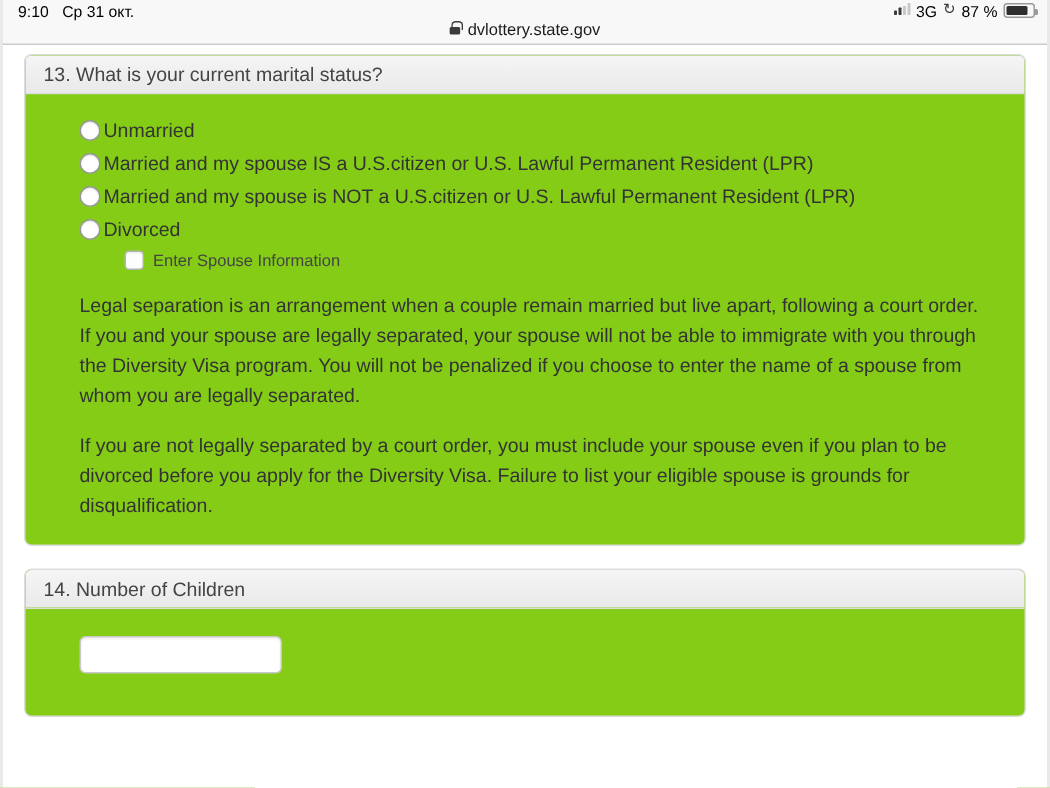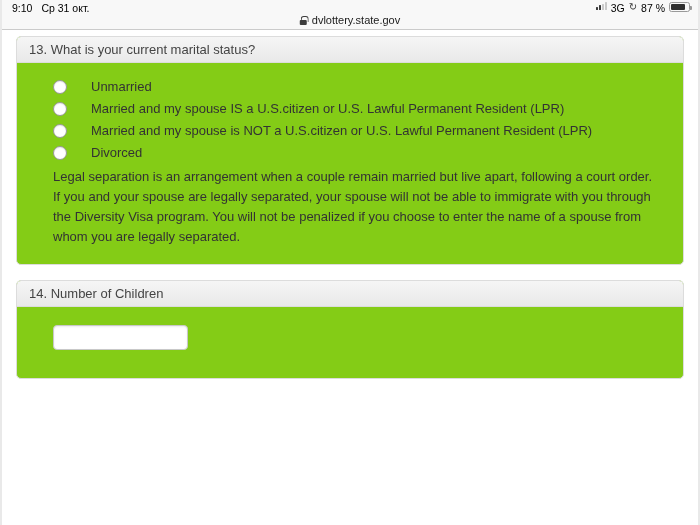--- a/index.html
+++ b/index.html
@@ -31,41 +31,41 @@
   .signal i:nth-child(1){ height: 3px; }
   .signal i:nth-child(2){ height: 5px; }
   .signal i:nth-child(3){ height: 6px; background:#c9c9c9; }
   .signal i:nth-child(4){ height: 8px; background:#c9c9c9; }
   .rot-lock { font-size: 10px; color:#3a3a3a; line-height: 1; }
   .battery { position: relative; width: 21px; height: 10px; border:1px solid #9a9a9a; border-radius: 2.5px; padding:1px; }
   .battery .fill { display:block; width: 84%; height: 100%; background:#2f2f2f; border-radius:1px; }
   .battery::after { content:""; position:absolute; right:-3px; top:3px; width:2px; height:4px; background:#9a9a9a; border-radius:0 1px 1px 0; }
   .url-bar {
     position: absolute; left: 50%; bottom: 3px; transform: translateX(-50%);
-    display: flex; align-items: center; gap: 5px;
+    display: flex; gap: 5px;
     font-size: 11px; color: #1b1b1b;
   }
   .lock { position: relative; width: 7px; height: 5px; background:#3c3c3c; border-radius:1px; margin-top:4px; }
   .lock::before { content:""; position:absolute; left:0.5px; top:-4px; width:6px; height:5px;
     border:1px solid #3c3c3c; border-bottom:none; border-radius:3px 3px 0 0; }
 
   
   .page { padding: 6px 14px 0 14px; }
   .panel { border: 1px solid #dcdcdc; border-radius: 5px; background: #84cc16; }
   .panel + .panel { margin-top: 15px; }
   .panel-header {
     background: linear-gradient(#f5f5f5, #e9e9e9);
     border-bottom: 1px solid #dcdcdc;
     border-radius: 4px 4px 0 0;
     padding: 5px 12px; font-size: 13px; color: #444;
   }
   .panel-body { padding: 16px 26px 14px 36px; font-size: 13px; color: #333; }
 
   
-  .opt-row { display: flex; align-items: center; gap: 24px; margin-bottom: 7px; }
+  .opt-row { display: flex; align-items: center; gap: 2px; margin-bottom: 7px; }
   .opt-row input[type="radio"] {
     appearance: none; -webkit-appearance: none;
     width: 14px; height: 14px; flex: 0 0 14px;
     border: 1px solid #979797; border-radius: 50%;
     background: #fff; box-shadow: inset 0 1px 1px rgba(0,0,0,.08);
   }
   .check-row { display: flex; align-items: center; gap: 6px; margin: 2px 0 14px 30px; font-size: 11px; color: #444; }
   .check-row input[type="checkbox"] {
     appearance: none; -webkit-appearance: none;
     width: 13px; height: 13px; flex: 0 0 13px;
@@ -133,22 +133,27 @@
         </div>
         <div class="opt-row">
           <input type="radio" name="marital" style="">
           <span>Married and my spouse is NOT a U.S.citizen or U.S. Lawful Permanent Resident (LPR)</span>
         </div>
         <div class="opt-row">
           <input type="radio" name="marital" style="">
           <span>Divorced</span>
         </div>
 
+        <div class="check-row">
+          <input type="checkbox" style="">
+          <span>Enter Spouse Information</span>
+        </div>
 
         <p>Legal separation is an arrangement when a couple remain married but live apart, following a court order. If you and your spouse are legally separated, your spouse will not be able to immigrate with you through the Diversity Visa program. You will not be penalized if you choose to enter the name of a spouse from whom you are legally separated.</p>
+        <p>If you are not legally separated by a court order, you must include your spouse even if you plan to be divorced before you apply for the Diversity Visa. Failure to list your eligible spouse is grounds for disqualification.</p>
       </div>
     </section>
 
     <section class="panel">
       <div class="panel-header">
         <span>14. Number of Children</span>
       </div>
       <div class="panel-body">
         <input type="text" class="children-input" value="" style="">
 

